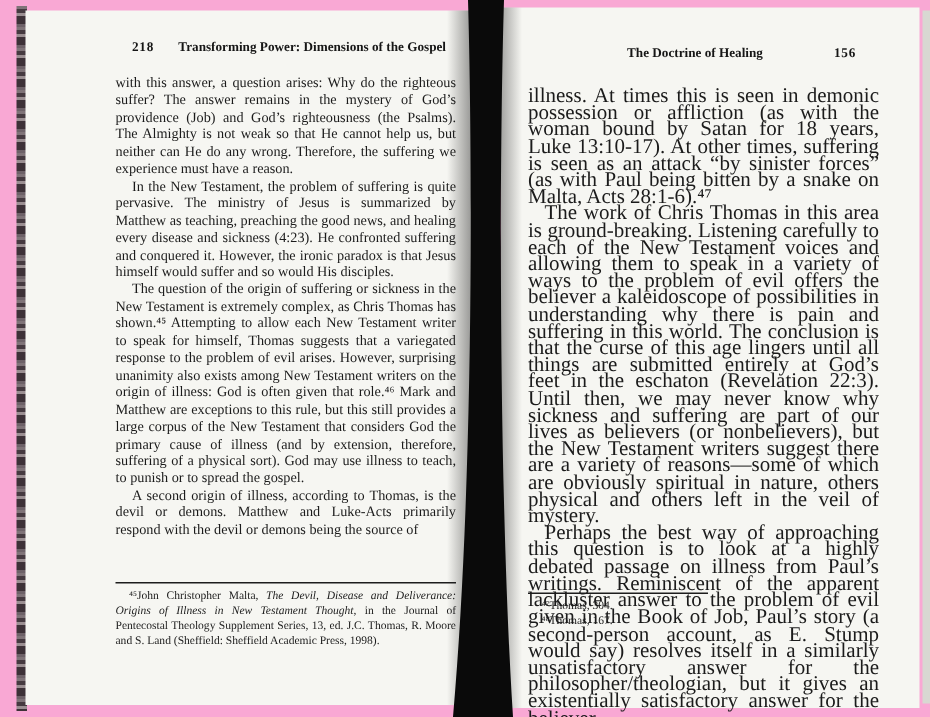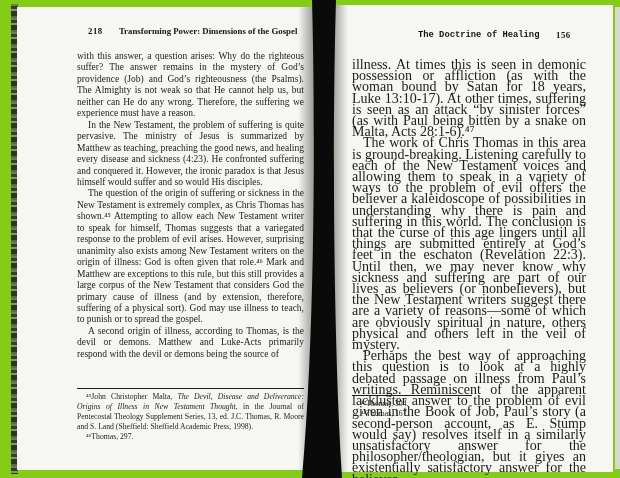--- a/index.html
+++ b/index.html
@@ -3,21 +3,21 @@
 <meta charset="utf-8">
 <style>
   html, body { margin: 0; padding: 0; }
   body {
     width: 620px; height: 478px;
     background: #0b0b0b;
     position: relative;
     overflow: hidden;
     font-family: "Liberation Serif", "DejaVu Serif", serif;
   }
-  .photo { position: absolute; inset: 0; background: #84cc16; }
+  .photo { position: absolute; inset: 0; background: #f9a8d4; }
 
   
   .edge-texture {
     position: absolute; left: 11px; top: 4px; width: 7px; height: 470px;
     background: repeating-linear-gradient(to bottom,
       #6a6a68 0 2px, #262626 2px 5px, #8a8a86 5px 7px, #1c1c1c 7px 12px, #555 12px 14px);
     opacity: 0.85;
   }
   
   .right-sliver {
@@ -42,21 +42,21 @@
     background: linear-gradient(to left, rgba(0,0,0,0), rgba(40,40,40,0.40));
   }
 
   .gutter-svg { position: absolute; left: 296px; top: 0; width: 52px; height: 478px; }
 
   .running-head { position: absolute; font-weight: 700; color: #161616; font-size: 8.8px; white-space: nowrap; }
   .page-left .running-head { left: 71px; top: 19px; }
   .rh-num { display: inline-block; letter-spacing: 0.5px; }
   .page-left .rh-title { margin-left: 14px; }
   .page-right .running-head { left: 0; top: 25px; width: 100%; }
-  .page-right .rh-title { position: absolute; left: 84px; font-family: Liberation Mono, monospace; }
+  .page-right .rh-title { position: absolute; left: 84px; }
   .page-right .rh-num { position: absolute; left: 222px; }
 
   .body-text {
     position: absolute;
     color: #1b1b1b;
     text-align: justify;
   }
   .page-left  .body-text { left: 60px; top: 44px; width: 227px; font-size: 9.5px; line-height: 11.45px; }
   .page-right .body-text { left: 18px; top: 54px; width: 234px; font-size: 14px; line-height: 11.2px; }
   .body-text p { margin: 0; }
@@ -93,21 +93,20 @@
     <div class="body-text">
       <p>with this answer, a question arises: Why do the righteous suffer? The answer remains in the mystery of God’s providence (Job) and God’s righteousness (the Psalms). The Almighty is not weak so that He cannot help us, but neither can He do any wrong. Therefore, the suffering we experience must have a reason.</p>
       <p class="ind">In the New Testament, the problem of suffering is quite pervasive. The ministry of Jesus is summarized by Matthew as teaching, preaching the good news, and healing every disease and sickness (4:23). He confronted suffering and conquered it. However, the ironic paradox is that Jesus himself would suffer and so would His disciples.</p>
       <p class="ind">The question of the origin of suffering or sickness in the New Testament is extremely complex, as Chris Thomas has shown.⁴⁵ Attempting to allow each New Testament writer to speak for himself, Thomas suggests that a variegated response to the problem of evil arises. However, surprising unanimity also exists among New Testament writers on the origin of illness: God is often given that role.⁴⁶ Mark and Matthew are exceptions to this rule, but this still provides a large corpus of the New Testament that considers God the primary cause of illness (and by extension, therefore, suffering of a physical sort). God may use illness to teach, to punish or to spread the gospel.</p>
       <p class="ind">A second origin of illness, according to Thomas, is the devil or demons. Matthew and Luke-Acts primarily respond with the devil or demons being the source of</p>
     </div>
 
     <div class="footnotes">
       <hr class="fn-rule">
       <p><span>⁴⁵John Christopher Malta, </span><i>The Devil, Disease and Deliverance: Origins of Illness in New Testament Thought</i><span>, in the Journal of Pentecostal Theology Supplement Series, 13, ed. J.C. Thomas, R. Moore and S. Land (Sheffield: Sheffield Academic Press, 1998).</span></p>
-      <p>⁴⁶Thomas, 297.</p>
     </div>
   </div>
 
   <div class="page page-right">
     <div class="running-head">
       <span class="rh-title">The Doctrine of Healing</span>
       <span class="rh-num">156</span>
     </div>
 
     <div class="body-text">

